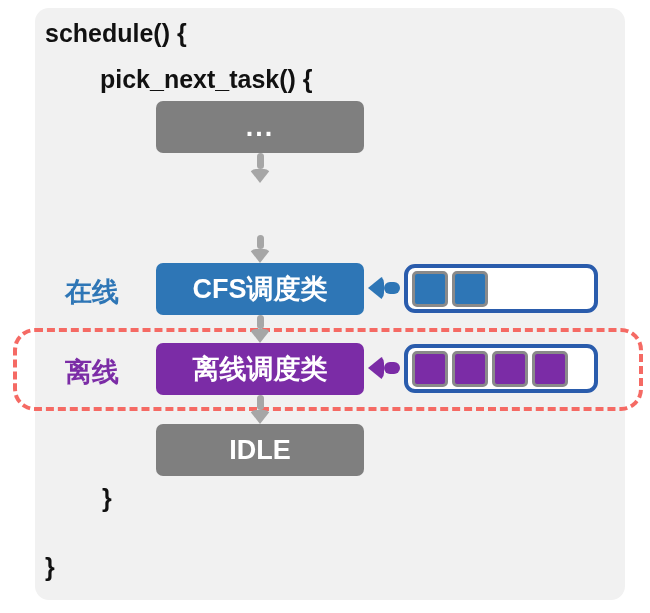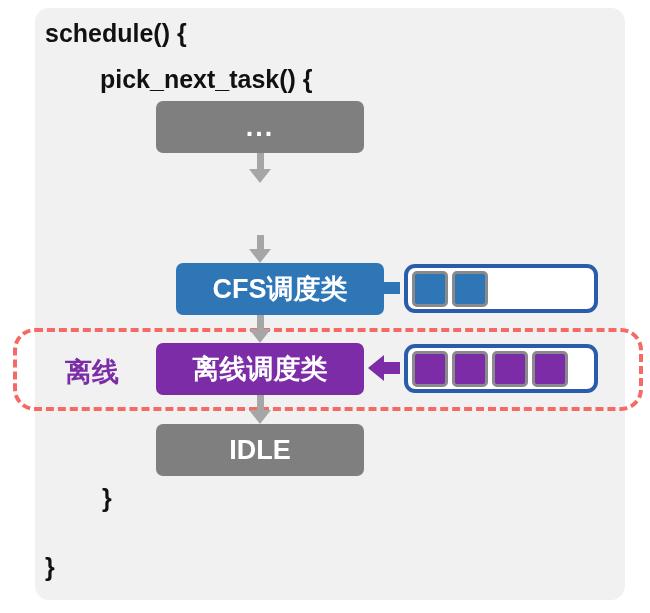--- a/index.html
+++ b/index.html
@@ -1,15 +1,15 @@
 <!DOCTYPE html>
 <html style="--panel-bg: #f1f1f1; --box-gray: #7f7f7f; --arrow-gray: #a6a6a6; --blue: #2e76b6; --queue-border: #2a5cac; --purple: #7b2ca6; --red-dash: #f56a64; --square-border: #8a8a8a; --text: #111111; --box-text: #ffffff;"><head>
 <meta charset="utf-8">
 <style>
-  * { margin: 0; padding: 0; box-sizing: border-box; }
+  * { margin: 0; padding: 0; box-sizing: border-box; border-radius: 22px; }
   html, body { background: #ffffff; }
   body {
     font-family: "Liberation Sans", "DejaVu Sans", sans-serif;
     font-weight: bold;
   }
   .canvas {
     position: relative;
     width: 650px;
     height: 613px;
     background: #ffffff;
@@ -46,21 +46,21 @@
     color: var(--box-text);
     font-size: 27px;
     font-weight: bold;
     z-index: 3;
   }
   .flow-box.gray   { background: var(--box-gray); }
   .flow-box.blue   { background: var(--blue); }
   .flow-box.purple { background: var(--purple); }
   .box-ellipsis { top: 101px; letter-spacing: 2px; }
   .box-rt       { top: 183px; }
-  .box-cfs      { top: 263px; margin-left: 20px; }
+  .box-cfs      { top: 263px; }
   .box-offline  { top: 343px; justify-content: center; }
   .box-idle     { top: 424px; }
 
   .arrow-down {
     position: absolute;
     left: 249px;
     width: 22px;
     display: flex; flex-direction: column; align-items: center;
     z-index: 4;
   }
@@ -159,20 +159,21 @@
     <div class="shaft"></div>
     <div class="head"></div>
   </div>
 
 
   <div class="arrow-down ad2">
     <div class="shaft"></div>
     <div class="head"></div>
   </div>
 
+  <div class="side-label online">在线</div>
 
   <div class="flow-box blue box-cfs">
     <span>CFS调度类</span>
   </div>
 
   <div class="block-arrow cfs-arrow">
     <div class="tri"></div>
     <div class="tail"></div>
   </div>
 

